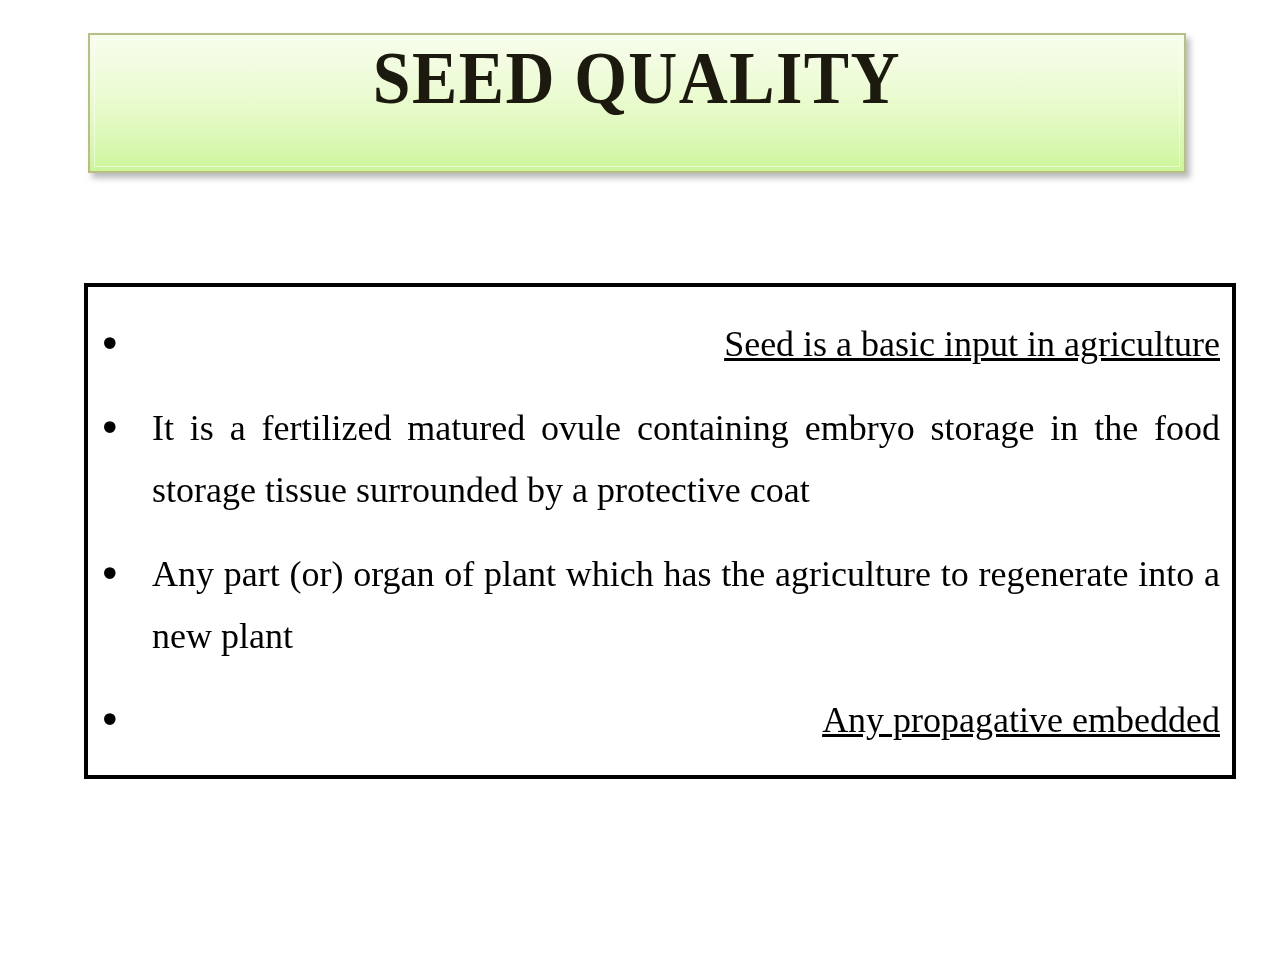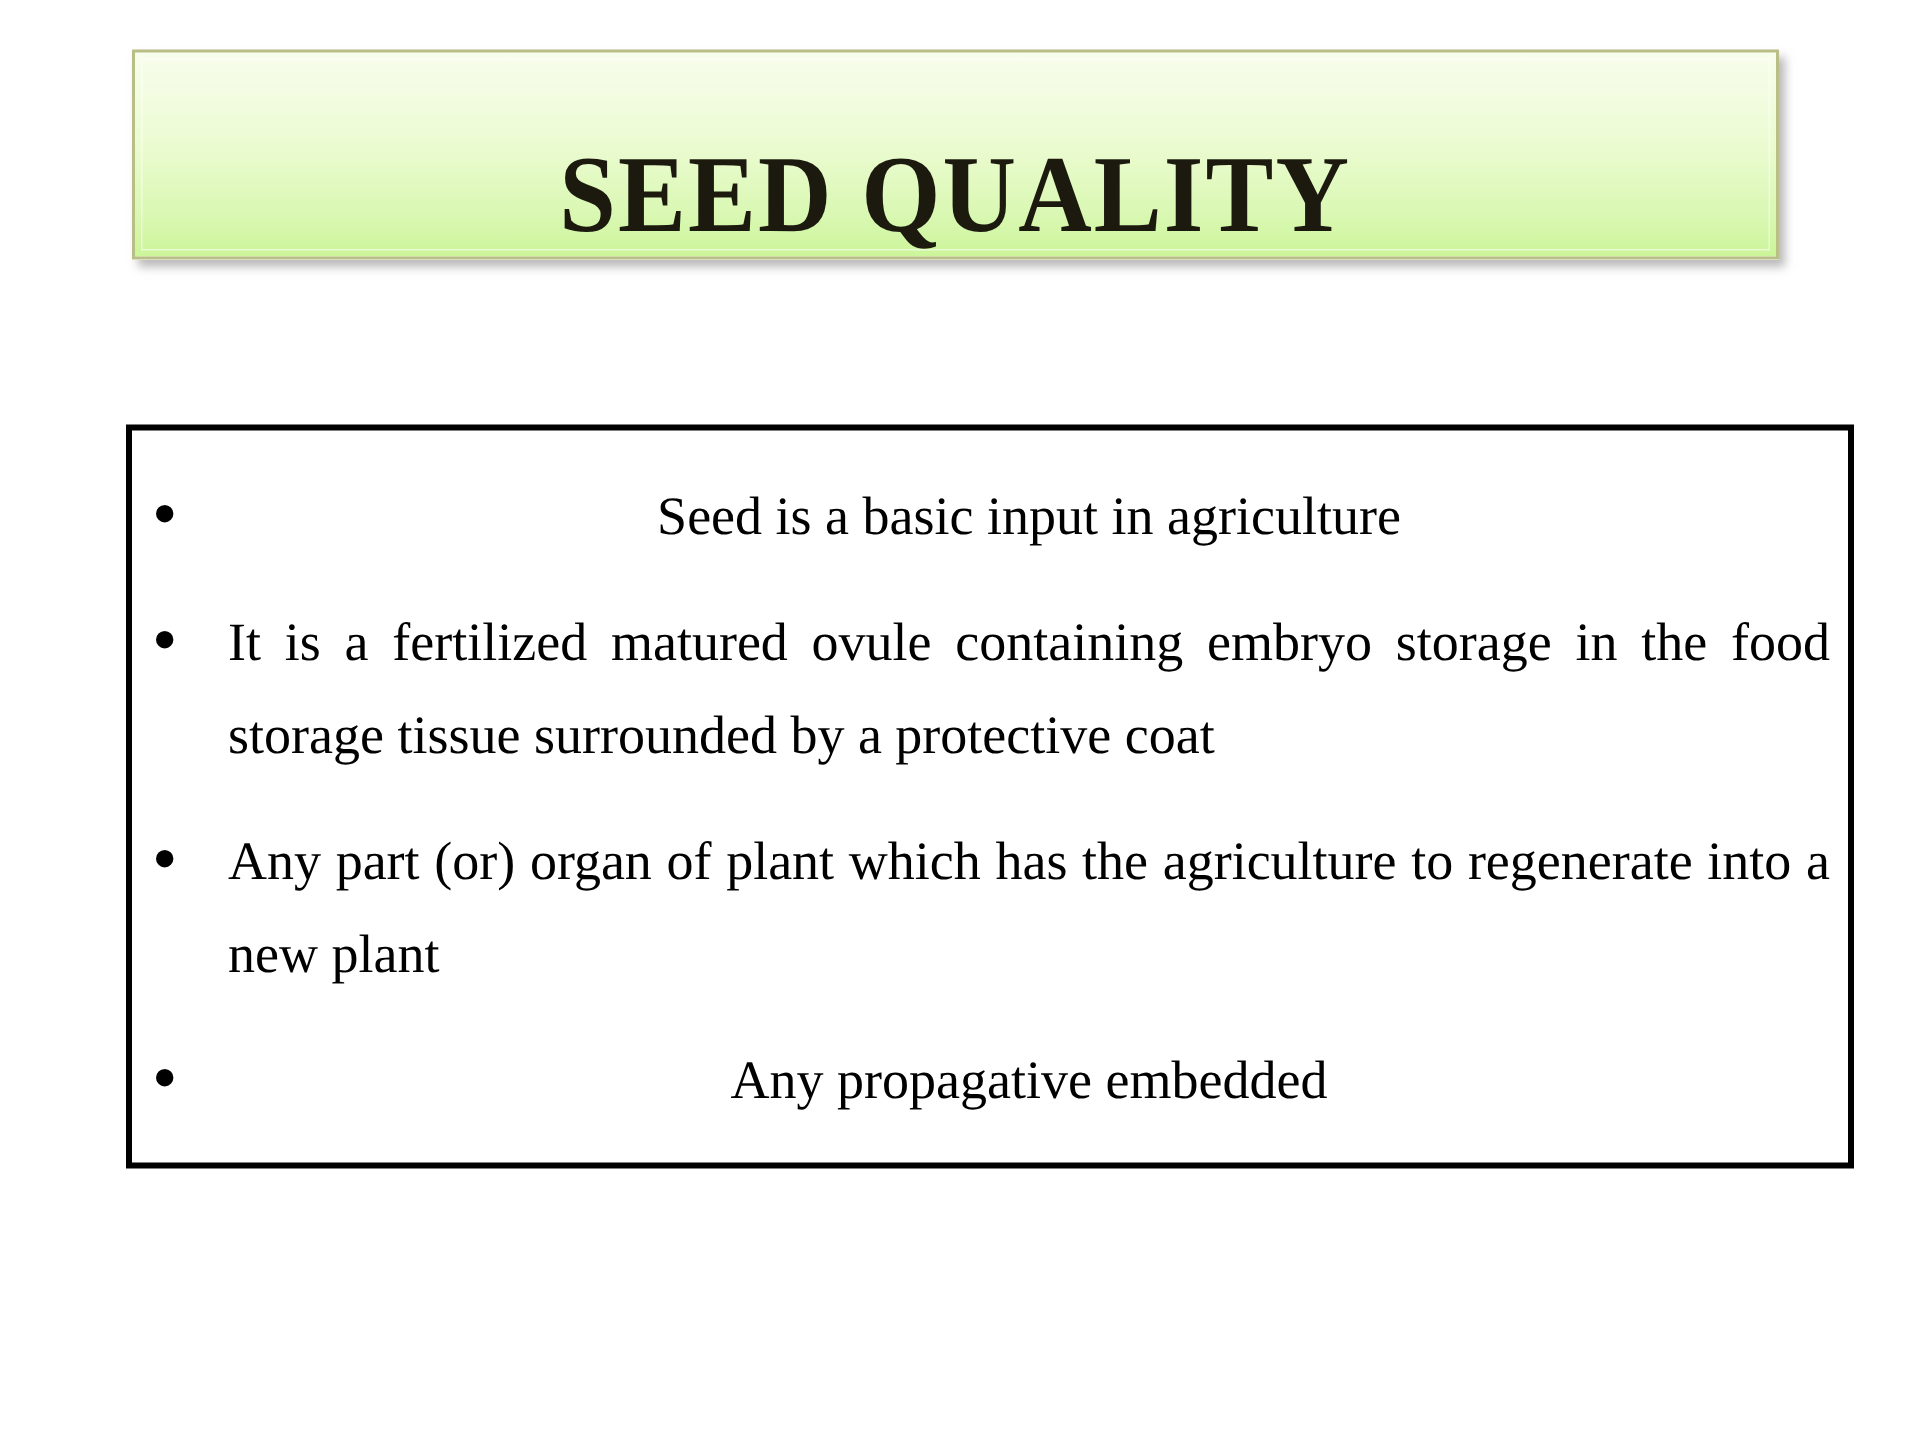--- a/index.html
+++ b/index.html
@@ -42,21 +42,21 @@
     align-items: center;
     justify-content: center;
     padding: 4px;
   }
   .title-inner {
     width: 100%;
     height: 100%;
     box-sizing: border-box;
     border: 1px solid rgba(255,255,255,0.55);
     display: flex;
-    align-items: flex-end;
+    align-items: flex-start;
     justify-content: center;
   }
   .title-text {
     font-family: "Liberation Serif", "DejaVu Serif", serif;
     font-weight: bold;
     font-size: 73px;
     line-height: 1;
     letter-spacing: 1.5px;
     color: #1c1a0f;
     white-space: nowrap;
@@ -111,21 +111,22 @@
     font-size: 36px;
     line-height: 62px;
     color: #000000;
     text-align: justify;
     text-justify: inter-word;
     -webkit-hyphens: none;
     hyphens: none;
     padding-right: 2px;
   }
   .bullet-text.no-justify {
-    text-align: center;
+    text-align: right;
+    text-decoration: underline;
   }
 </style>
 </head>
 <body>
 
 <div class="slide">
 
   <div class="title-banner">
     <div class="title-inner">
       <div class="title-text">SEED QUALITY</div>

